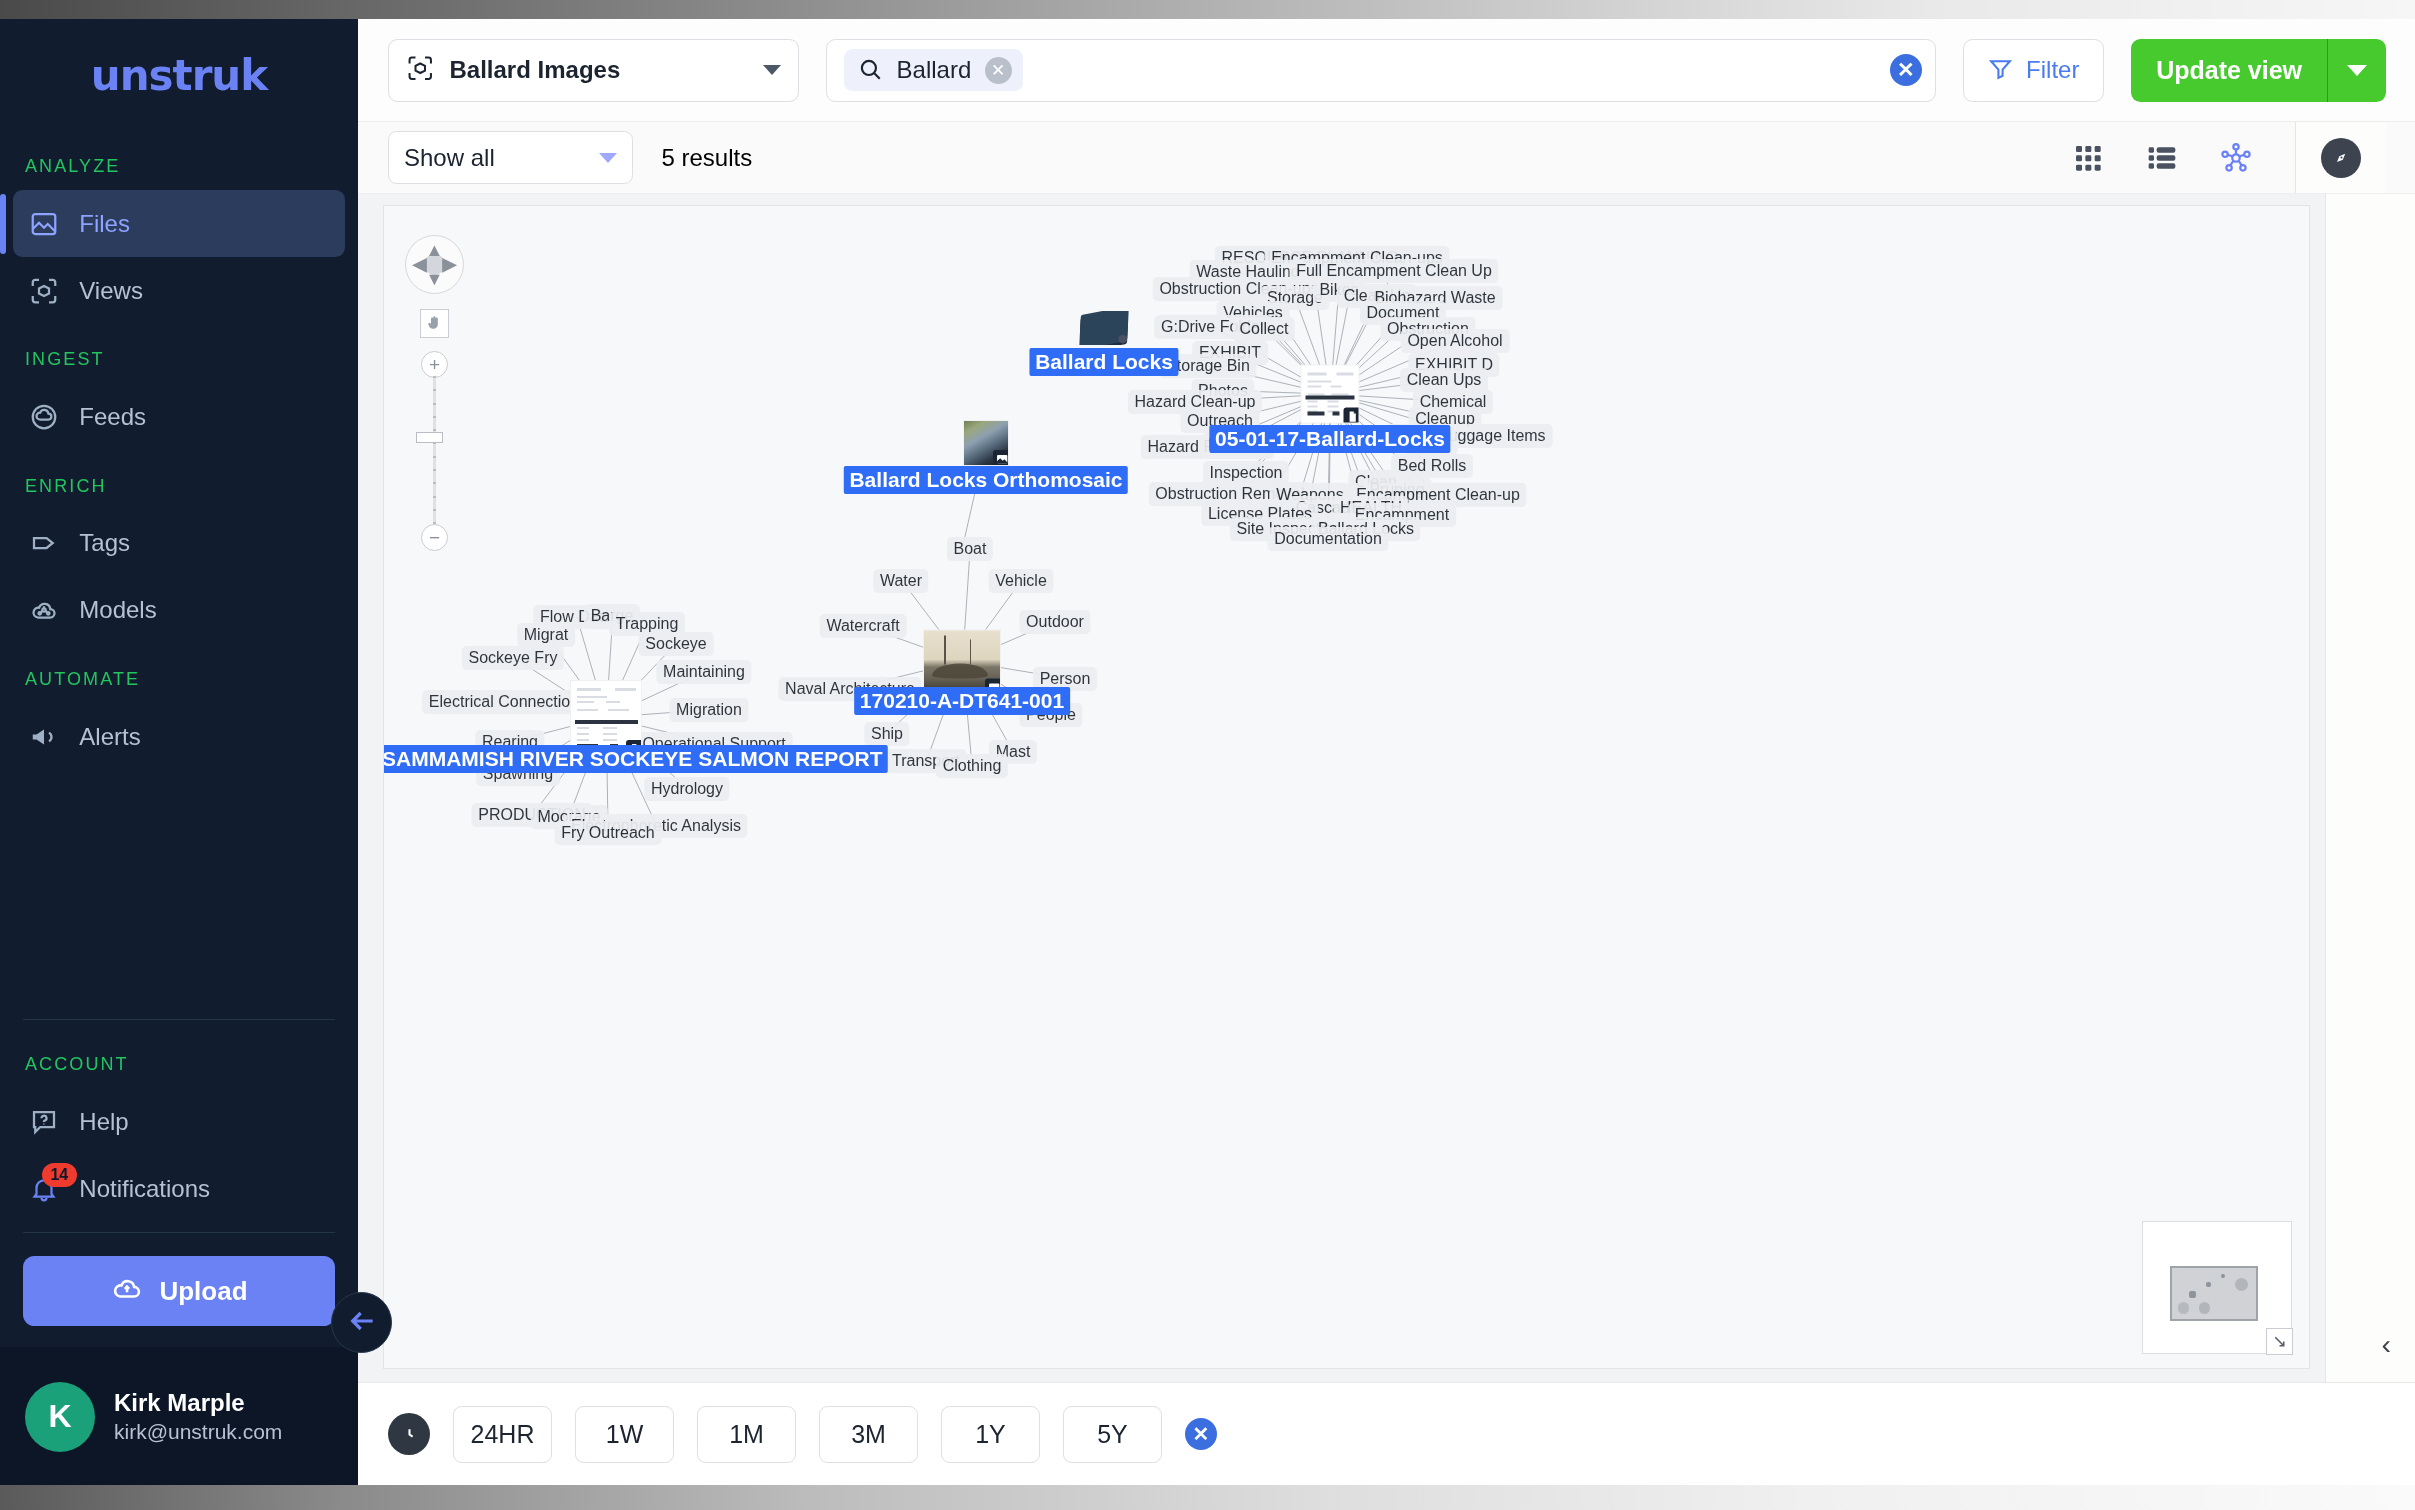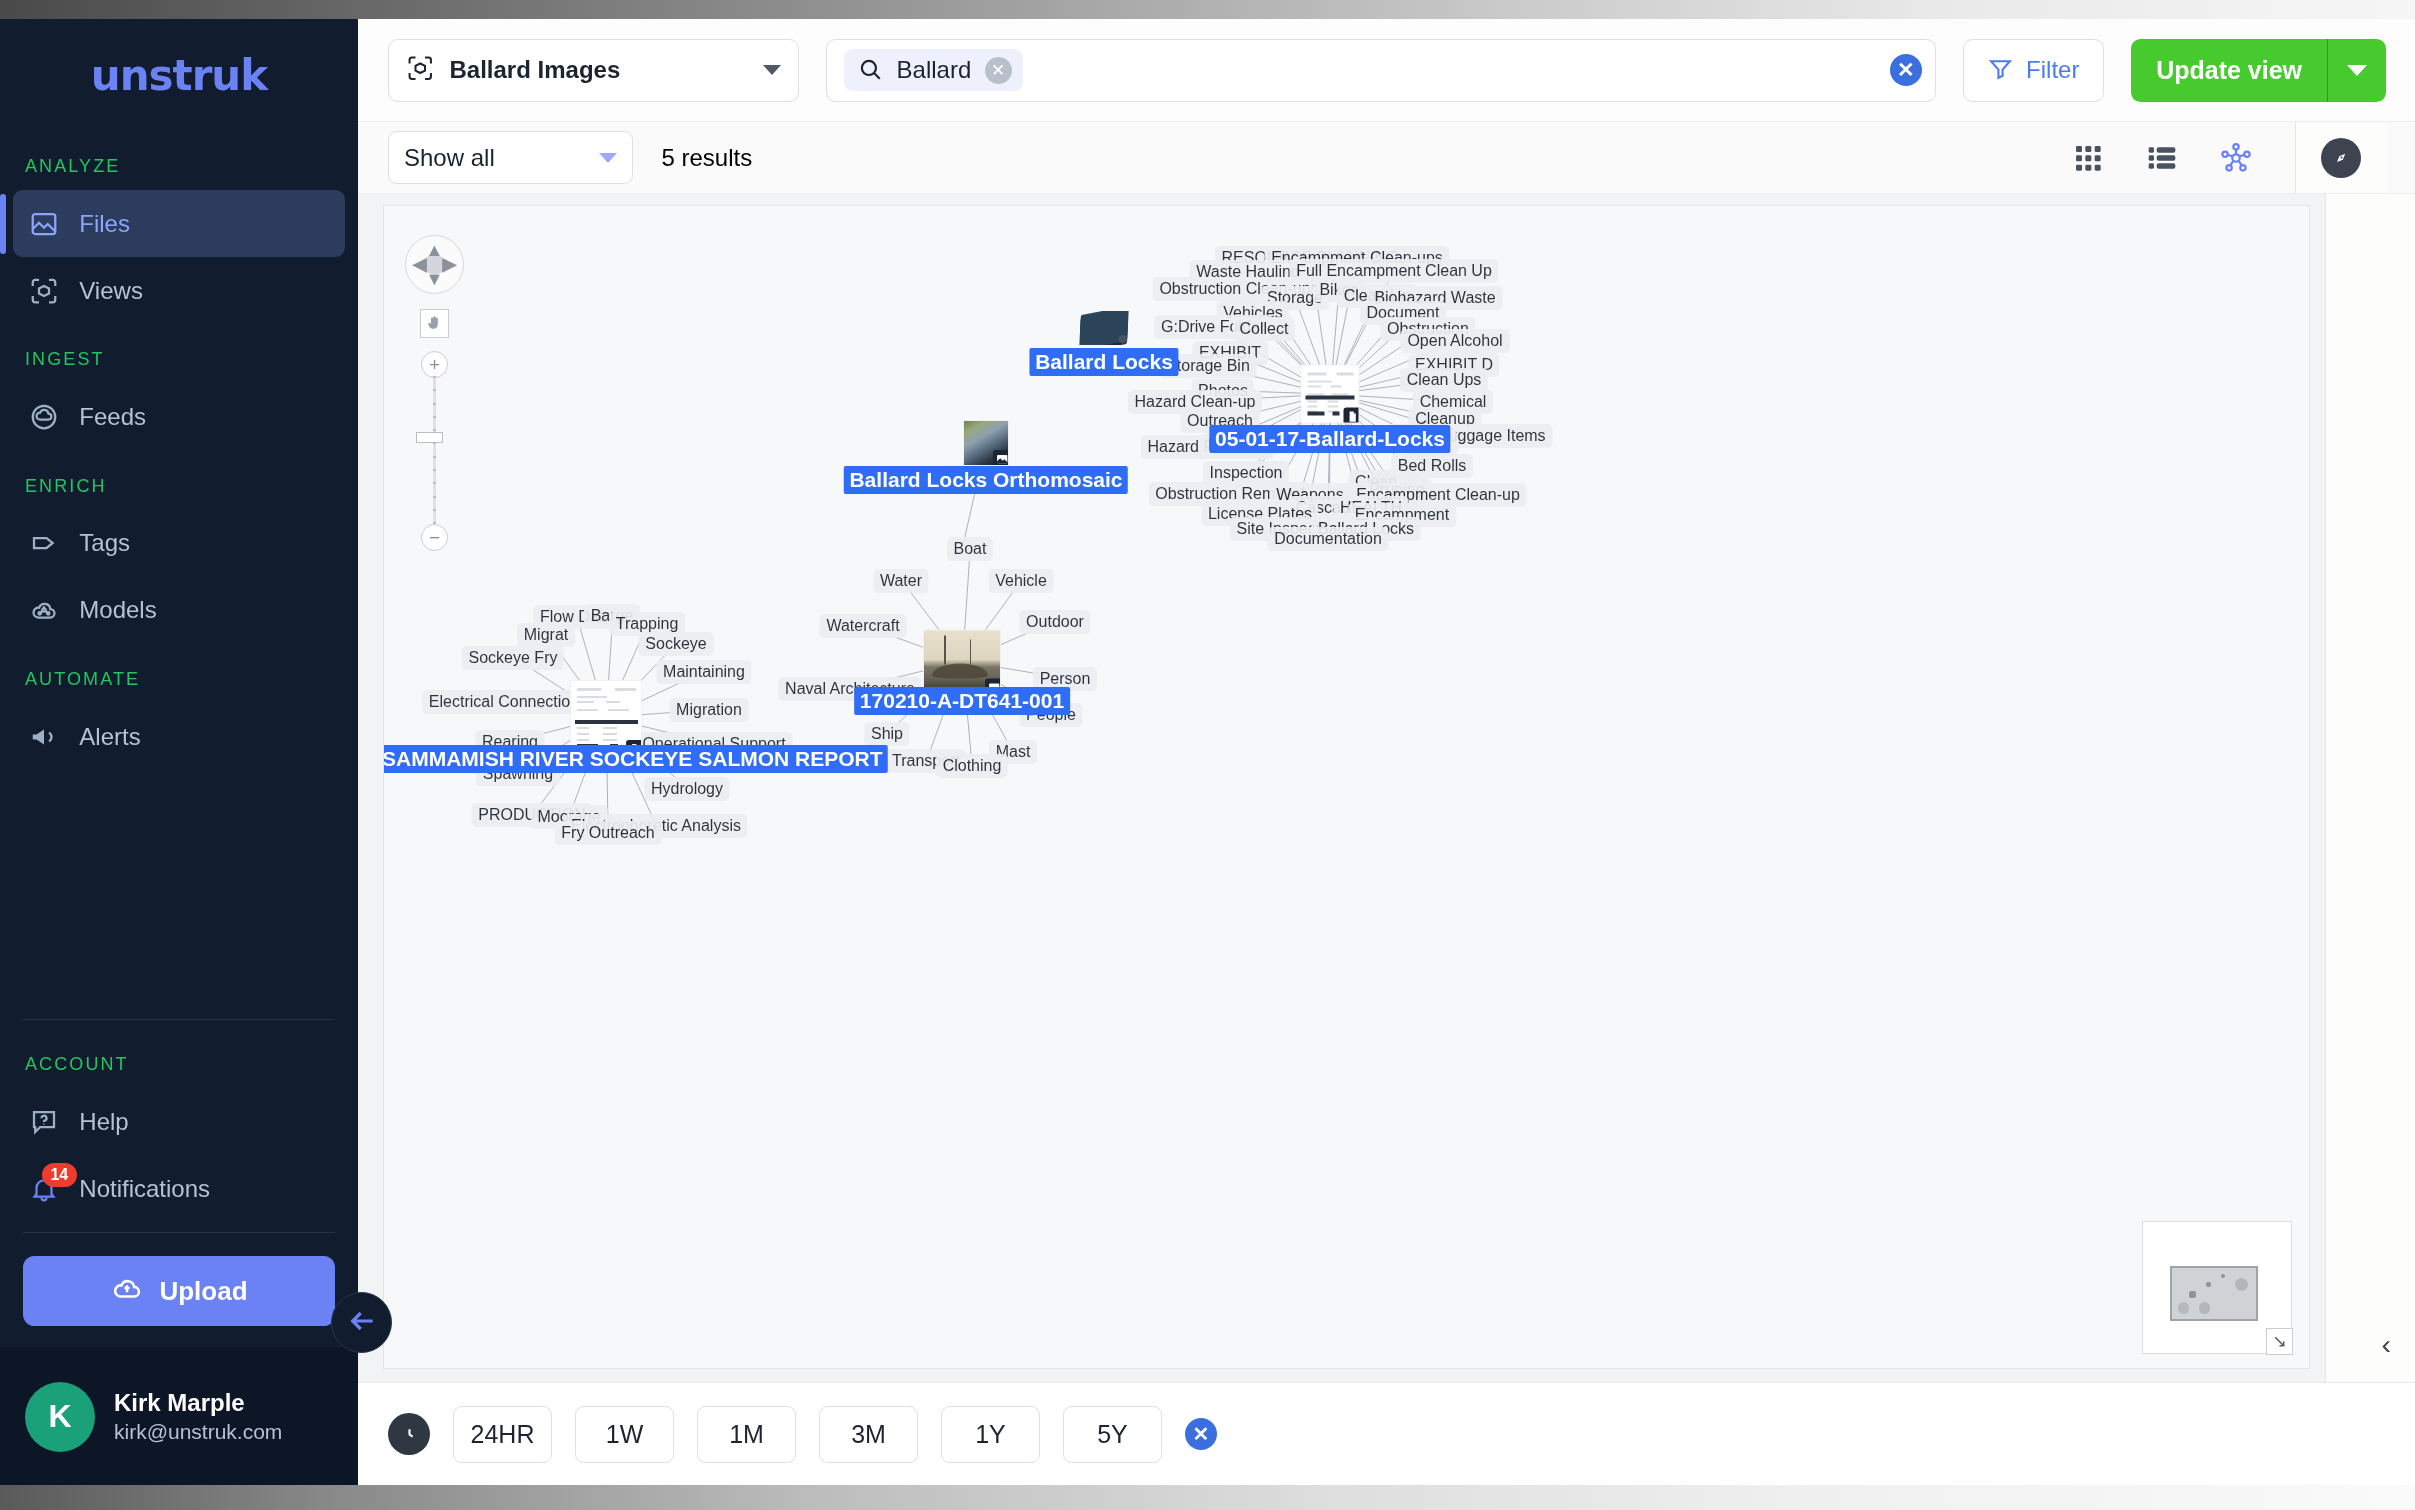--- a/index.html
+++ b/index.html
@@ -47,21 +47,21 @@
   .nav-item .ico { width: 32px; height: 32px; flex: none; display:flex; align-items:center; justify-content:center; }
   .nav-item .ico svg { width: 30px; height: 30px; stroke: #9fb0c6; fill: none; stroke-width: 1.8; }
   .nav-item.active { background: #2b3c5c; color: #8ea2ff; }
   .nav-item.active .ico svg { stroke: #8ea2ff; }
   .nav-item.active::before {
     content: ""; position: absolute; left: -13.3px; top: 3.8px; bottom: 3.8px;
     width: 5.7px; border-radius: 3.8px; background: #6b82f5;
   }
   .badge {
     position: absolute; left: 28.5px; top: 7.6px;
-    background: #ef3b2d; color: #ffffff; font-size: 16px; font-weight: 700;
+    background: #ef3b2d; color: #0f172a; font-size: 16px; font-weight: 700;
     border-radius: 950px; padding: 1.9px 8.6px; line-height: 1.25;
   }
   .divider { height: 1px; background: #243449; margin: 9.5px 23px; }
   .upload-btn {
     margin: 13.3px 23px 0 23px; height: 70px; border-radius: 11.4px;
     background: #6b82f5; color: #fff; font-size: 26px; font-weight: 700;
     display: flex; align-items: center; justify-content: center; gap: 15px;
     cursor: pointer;
   }
   .upload-btn svg { width: 34px; height: 34px; stroke: #fff; fill: none; stroke-width: 1.8; }

